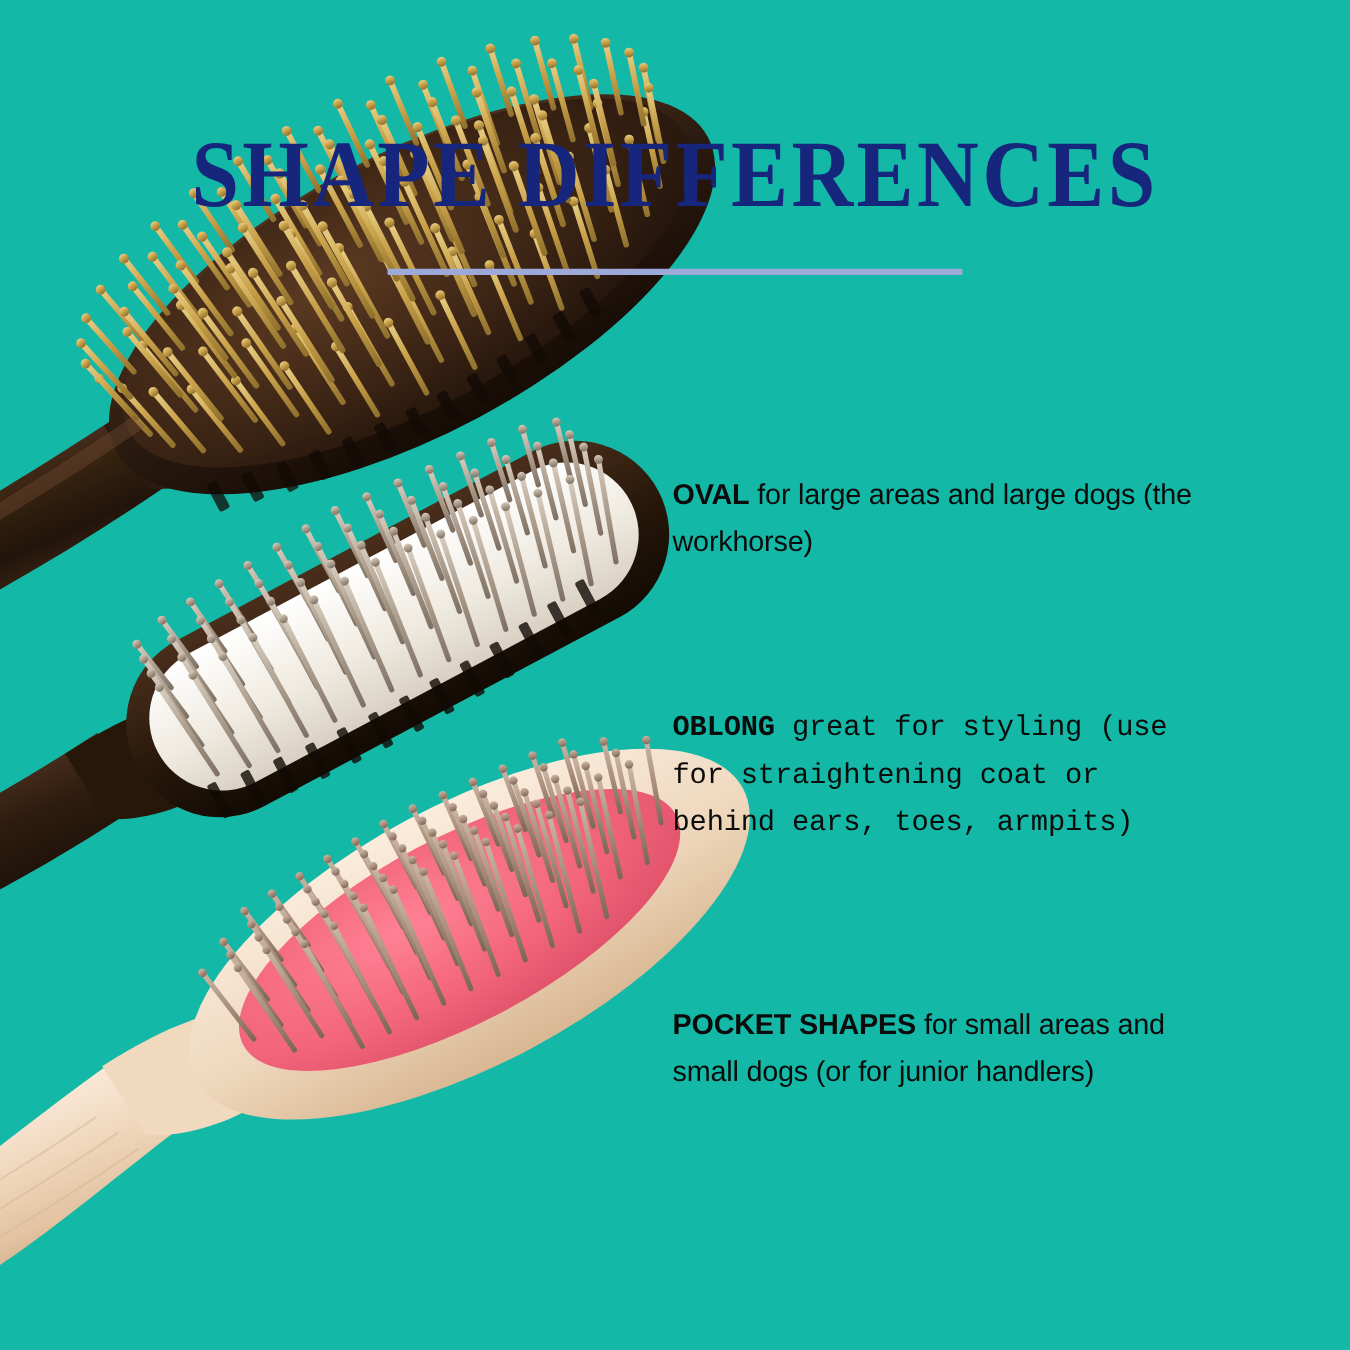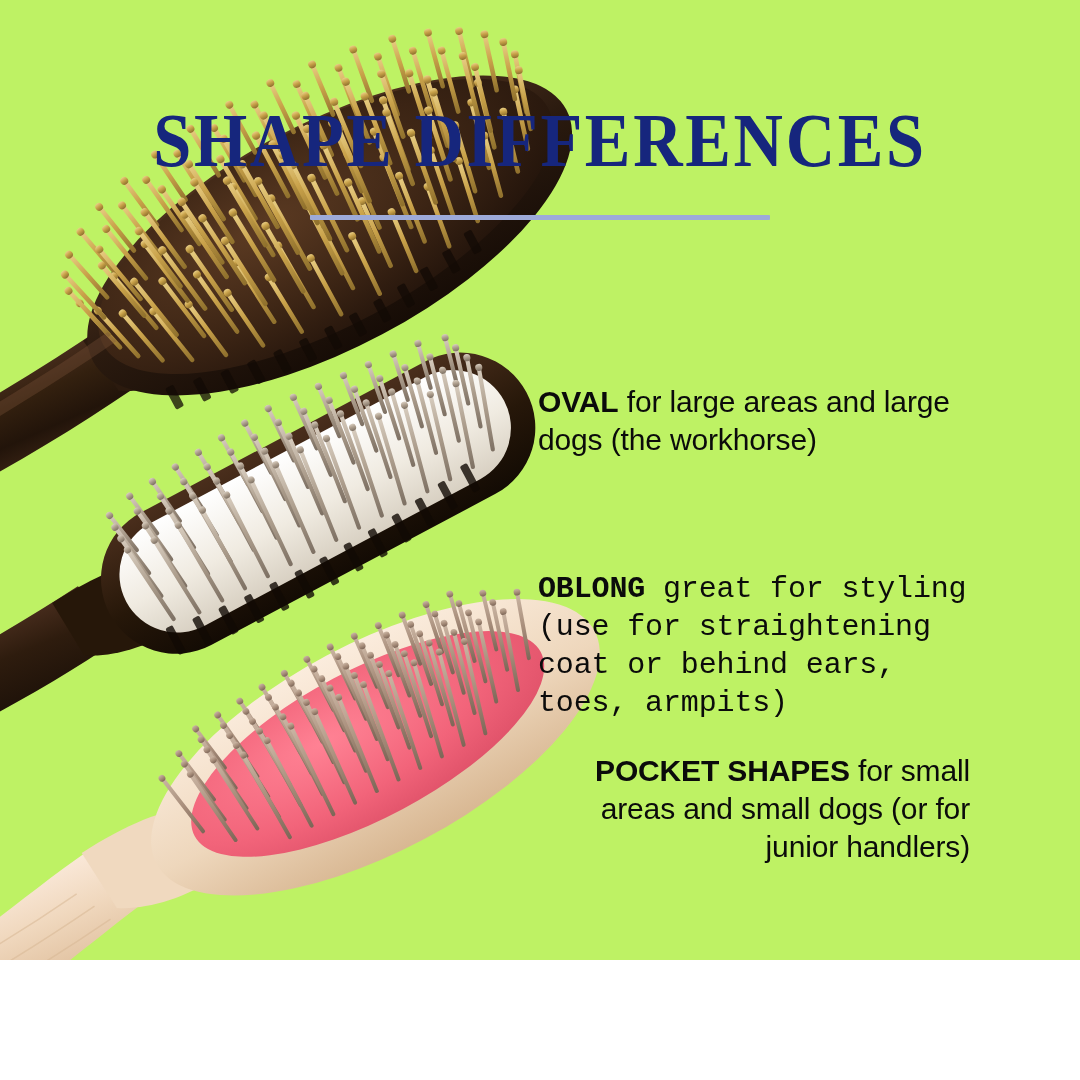--- a/index.html
+++ b/index.html
@@ -4,22 +4,22 @@
 <title>Shape Differences</title>
 <style>
   html, body {
     margin: 0;
     padding: 0;
     background: #ffffff;
   }
   #canvas {
     position: relative;
     width: 1080px;
-    height: 960px;
-    background: #bef264;
+    height: 1080px;
+    background: #14b8a6;
     overflow: hidden;
     font-family: "Liberation Sans", sans-serif;
     -webkit-font-smoothing: antialiased;
   }
 
   
   #title {
     position: absolute;
     top: 98px;
     left: 0;
@@ -46,31 +46,31 @@
     background: #9daad9;
     border-radius: 1px;
   }
 
   
   .callout {
     position: absolute;
     left: 538px;
     width: 432px;
     font-family: "Liberation Sans", sans-serif;
-    font-size: 30px;
+    font-size: 23px;
     line-height: 38px;
     color: #0b0b0b;
     letter-spacing: -0.15px;
   }
   .callout b {
     font-weight: 700;
   }
   #callout-oval    { top: 353px; }
   #callout-oblong  { top: 540px; font-family: Liberation Mono, monospace; }
-  #callout-pocket  { top: 722px; text-align: right; }
+  #callout-pocket  { top: 777px; }
 
   
   #brushes {
     position: absolute;
     left: 0;
     top: 0;
     width: 1080px;
     height: 1080px;
     pointer-events: none;
   }

